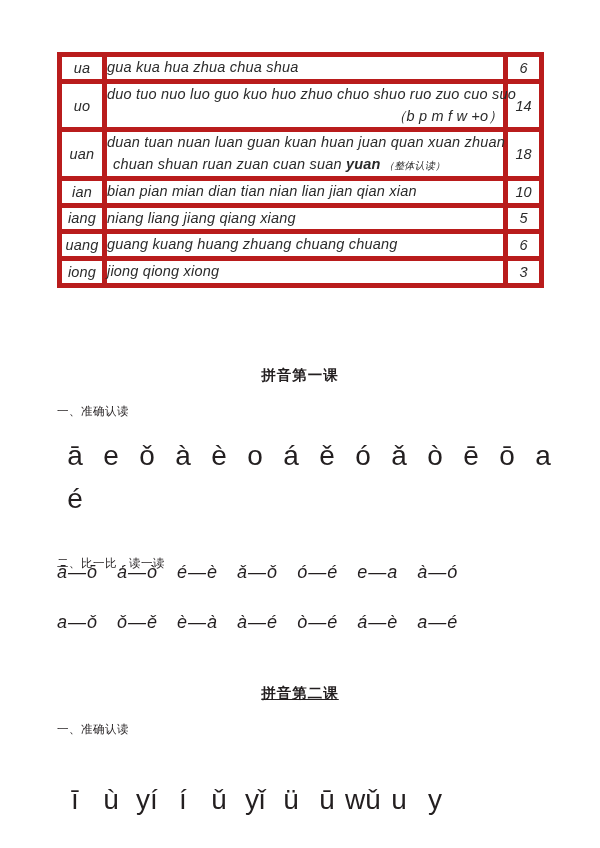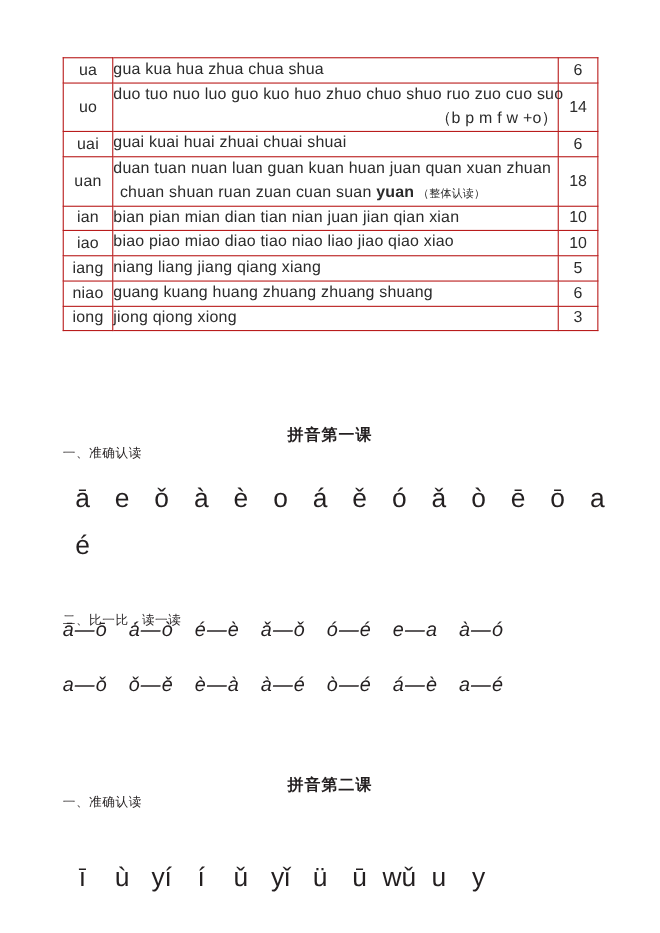--- a/index.html
+++ b/index.html
@@ -27,23 +27,24 @@
   
   .finals-table {
     position: absolute;
     left: 57px;
     top: 52px;
     width: 487px;
     border-collapse: collapse;
     table-layout: fixed;
   }
   .finals-table td {
-    border: 1px solid #b91c1c;
+    border: 5px solid #b91c1c;
     padding: 0;
     vertical-align: middle;
+    font-style: italic;
   }
   .col-label { width: 45px; }
   .col-count { width: 36px; }
 
   .cell-label {
     text-align: center;
     font-size: 14.5px;
     color: #2b2b2b;
     letter-spacing: .2px;
     padding: 5px 2px;
@@ -76,35 +77,34 @@
   
   .lesson-title {
     position: absolute;
     width: 600px;
     text-align: center;
     font-family: "DejaVu Sans", "Liberation Sans", sans-serif;
     font-weight: bold;
     font-size: 14.5px;
     color: #231f20;
     letter-spacing: 1px;
-    margin-top: 20px;
   }
   .sub-head {
     position: absolute;
     left: 57px;
     font-family: Liberation Serif, serif;
     font-size: 11.5px;
     color: #231f20;
     letter-spacing: .5px;
   }
 
   .pinyin-row {
     position: absolute;
     left: 57px;
-    font-size: 24px;
+    font-size: 28px;
     color: #231f20;
     white-space: nowrap;
     letter-spacing: 0;
   }
   .pinyin-row .ch {
     display: inline-block;
     width: 36px;
     text-align: center;
   }
 
@@ -126,21 +126,21 @@
   }
 
   
   #lesson1-title { top: 366px; }
   #lesson1-sub1  { top: 404px; }
   #row-l1-a      { top: 440px; }
   #row-l1-b      { top: 483px; }
   #lesson1-sub2  { top: 556px; }
   #pair-row-1    { top: 562px; }
   #pair-row-2    { top: 612px; }
-  #lesson2-title { top: 684px; }
+  #lesson2-title { top: 684px; text-decoration: underline; }
   #lesson2-sub1  { top: 722px; }
   #row-l2-a      { top: 753px; margin-top: 31px; }
 </style>
 </head>
 <body>
 
 <div class="page">
 
   <table class="finals-table">
     <colgroup>
@@ -153,47 +153,37 @@
           <td class="cell-label">ua</td>
           <td class="cell-items"><span>gua  kua  hua  zhua  chua  shua</span></td>
           <td class="cell-count">6</td>
         </tr>
         <tr>
           <td class="cell-label">uo</td>
           <td class="cell-items"><span>duo tuo nuo luo guo kuo huo zhuo chuo shuo ruo zuo cuo suo</span><span class="items-line2 indent-paren">（b p m f w +o）</span></td>
           <td class="cell-count">14</td>
         </tr>
         <tr>
-          <td class="cell-label">uai</td>
-          <td class="cell-items"><span>guai kuai huai zhuai chuai shuai</span></td>
-          <td class="cell-count">6</td>
-        </tr>
-        <tr>
           <td class="cell-label">uan</td>
           <td class="cell-items"><span>duan tuan nuan luan guan kuan huan juan quan xuan zhuan</span><span class="items-line2">chuan shuan ruan zuan cuan suan <span class="b-yuan">yuan</span><span class="cn-note"> （整体认读）</span></span></td>
           <td class="cell-count">18</td>
         </tr>
         <tr>
           <td class="cell-label">ian</td>
-          <td class="cell-items"><span>bian pian mian dian tian nian juan jian qian xian</span></td>
-          <td class="cell-count">10</td>
-        </tr>
-        <tr>
-          <td class="cell-label">iao</td>
-          <td class="cell-items"><span>biao piao miao diao tiao niao liao jiao qiao xiao</span></td>
+          <td class="cell-items"><span>bian pian mian dian tian nian lian jian qian xian</span></td>
           <td class="cell-count">10</td>
         </tr>
         <tr>
           <td class="cell-label">iang</td>
           <td class="cell-items"><span>niang liang jiang qiang xiang</span></td>
           <td class="cell-count">5</td>
         </tr>
         <tr>
-          <td class="cell-label">niao</td>
-          <td class="cell-items"><span>guang kuang huang zhuang zhuang shuang</span></td>
+          <td class="cell-label">uang</td>
+          <td class="cell-items"><span>guang kuang huang zhuang chuang chuang</span></td>
           <td class="cell-count">6</td>
         </tr>
         <tr>
           <td class="cell-label">iong</td>
           <td class="cell-items"><span>jiong qiong xiong</span></td>
           <td class="cell-count">3</td>
         </tr>
       </tbody>
   </table>
 

